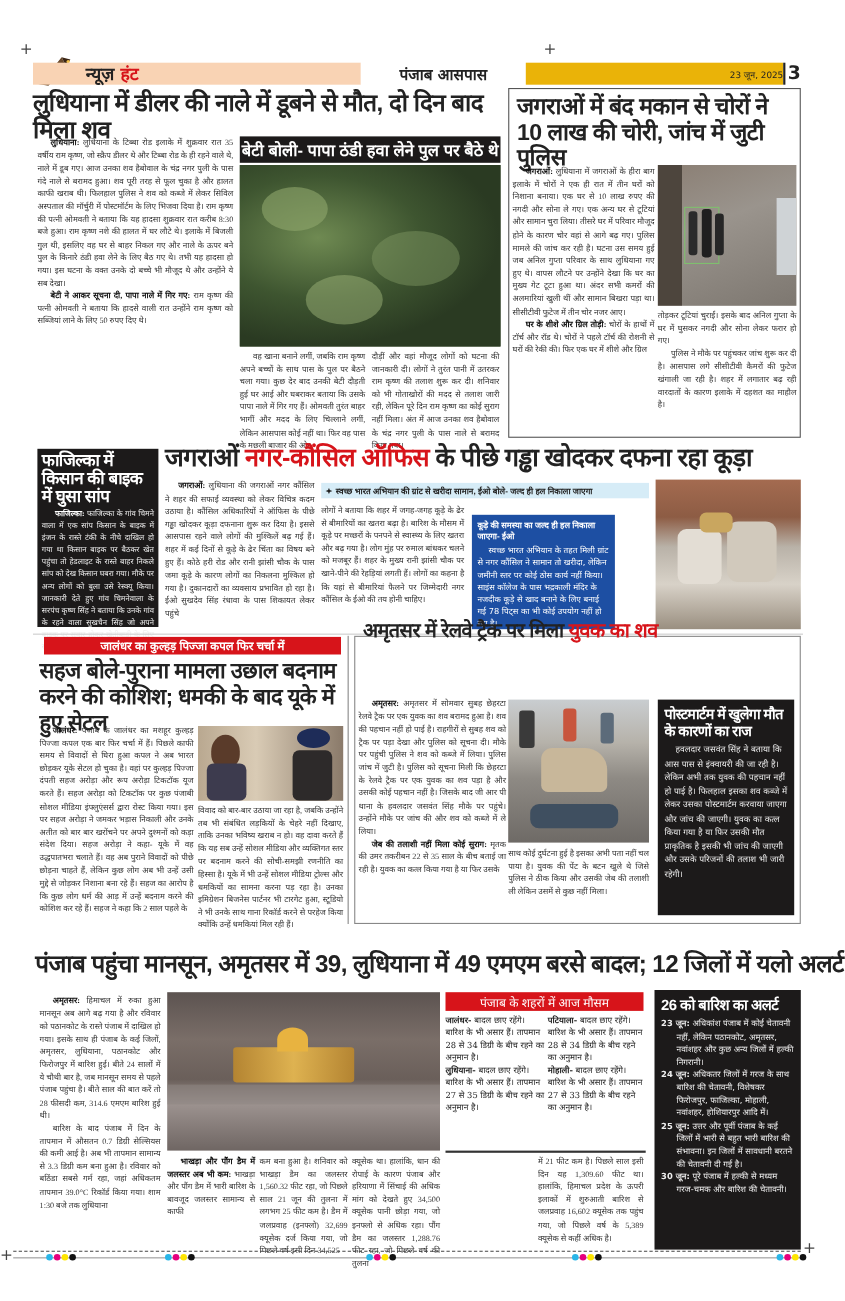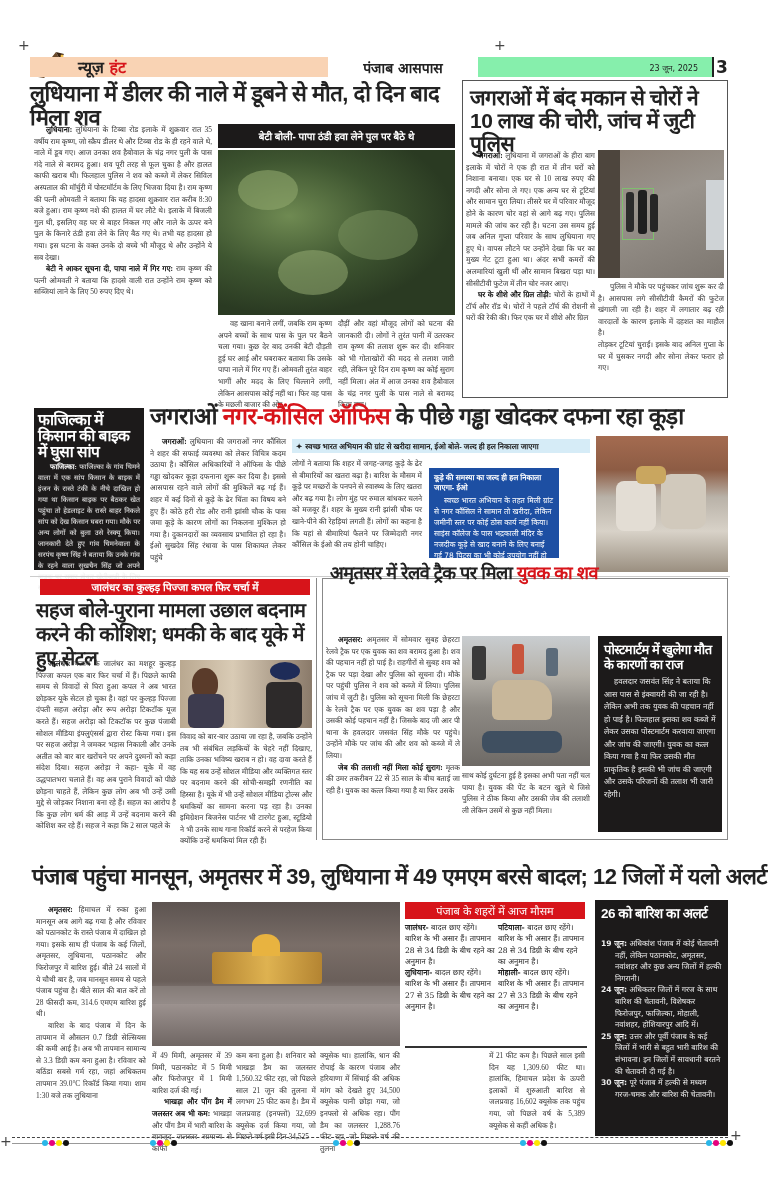--- a/index.html
+++ b/index.html
@@ -2,21 +2,21 @@
 <html><head>
 <meta charset="utf-8">
 <style>
 *{box-sizing:border-box;margin:0;padding:0}
 body{width:768px;height:1183px;background:#fff;font-family:"DejaVu Sans",sans-serif;color:#222;position:relative;overflow:hidden}
 .abs{position:absolute}
 .crop{position:absolute;font-size:14px;color:#444;font-family:"DejaVu Sans",sans-serif;line-height:1}
 .mast{position:absolute;left:30px;top:57px;width:700px;height:20px;display:flex;align-items:stretch}
 .mast .seg1{width:298px;background:#f9d3b4;display:flex;align-items:center;padding-left:48px;font-weight:bold;font-size:16px}
 .mast .seg2{width:150px;display:flex;align-items:center;justify-content:center;font-weight:bold;font-size:14px;background:#fff}
-.mast .seg3{flex:1;background:#86efac;display:flex;align-items:center;justify-content:flex-end;padding-right:14px;font-size:8px}
+.mast .seg3{flex:1;background:#eab308;display:flex;align-items:center;justify-content:flex-end;padding-right:0;font-size:8px}
 .mast .pg{width:18px;display:flex;align-items:center;justify-content:center;font-weight:bold;font-size:17px;border-left:2px solid #222;background:#fff}
 .logo-bird{position:absolute;left:30px;top:48px;width:48px;height:32px}
 .red{color:#d7141a}
 .h1{font-weight:bold;font-family:"Liberation Sans",sans-serif;letter-spacing:-0.5px;line-height:1.1}
 .txt{font-family:Liberation Serif, serif;font-size:7.4px;line-height:11.6px;text-align:justify;color:#333}
 .txt b{color:#111}
 .txt p{text-indent:12px}
 .photo{position:absolute;overflow:hidden}
 .box-border{border:1px solid #555}
 .darkbox{background:#1c1a1a;color:#fff}
@@ -48,21 +48,21 @@
   <div class="seg2">पंजाब आसपास</div>
   <div class="seg3">23 जून, 2025</div>
   <div class="pg">3</div>
 </div>
 
 <div class="abs h1" style="left:30px;top:82px;width:430px;font-size:22px">लुधियाना में डीलर की नाले में डूबने से मौत, दो दिन बाद मिला शव</div>
 <div class="abs txt" style="left:34px;top:124px;width:178px">
   <p><b>लुधियाना:</b> <span>लुधियाना के टिब्बा रोड इलाके में शुक्रवार रात 35 वर्षीय राम कृष्ण, जो स्क्रैप डीलर थे और टिब्बा रोड के ही रहने वाले थे, नाले में डूब गए। आज उनका शव हैबोवाल के चंद्र नगर पुली के पास गंदे नाले से बरामद हुआ। शव पूरी तरह से फूल चुका है और हालत काफी खराब थी। फिलहाल पुलिस ने शव को कब्जे में लेकर सिविल अस्पताल की मॉर्चुरी में पोस्टमॉर्टम के लिए भिजवा दिया है। राम कृष्ण की पत्नी ओमवती ने बताया कि यह हादसा शुक्रवार रात करीब 8:30 बजे हुआ। राम कृष्ण नशे की हालत में घर लौटे थे। इलाके में बिजली गुल थी, इसलिए वह घर से बाहर निकल गए और नाले के ऊपर बने पुल के किनारे ठंडी हवा लेने के लिए बैठ गए थे। तभी यह हादसा हो गया। इस घटना के वक्त उनके दो बच्चे भी मौजूद थे और उन्होंने ये सब देखा।</span></p>
   <p><b>बेटी ने आकर सूचना दी, पापा नाले में गिर गए:</b> <span>राम कृष्ण की पत्नी ओमवती ने बताया कि हादसे वाली रात उन्होंने राम कृष्ण को सब्जियां लाने के लिए 50 रुपए दिए थे।</span></p>
 </div>
-<div class="abs" style="left:218px;top:124px;width:237px;height:24px;background:#1c1a1a;color:#fff;font-weight:bold;font-size:10px;display:flex;align-items:center;justify-content:center;font-family:'Liberation Sans',sans-serif">बेटी बोली- पापा ठंडी हवा लेने पुल पर बैठे थे</div>
+<div class="abs" style="left:218px;top:124px;width:237px;height:24px;background:#1c1a1a;color:#fff;font-weight:bold;font-size:15px;display:flex;align-items:center;justify-content:center;font-family:'Liberation Sans',sans-serif">बेटी बोली- पापा ठंडी हवा लेने पुल पर बैठे थे</div>
 <div class="photo" style="left:218px;top:150px;width:237px;height:165px;background:radial-gradient(ellipse at 30% 40%,#6f8a52 0%,#3e5530 40%,#2a3a22 70%),#3b4d2d">
   <div style="position:absolute;left:20px;top:20px;width:60px;height:40px;background:#8fa76d;border-radius:50%;opacity:.6"></div>
   <div style="position:absolute;left:120px;top:60px;width:80px;height:50px;background:#7c9360;border-radius:50%;opacity:.5"></div>
   <div style="position:absolute;left:60px;top:100px;width:70px;height:45px;background:#9bb178;border-radius:50%;opacity:.5"></div>
 </div>
 <div class="abs txt" style="left:218px;top:318px;width:114px">
     <p>वह खाना बनाने लगीं, जबकि राम कृष्ण अपने बच्चों के साथ पास के पुल पर बैठने चला गया। कुछ देर बाद उनकी बेटी दौड़ती हुई घर आई और घबराकर बताया कि उसके पापा नाले में गिर गए हैं। ओमवती तुरंत बाहर भागीं और मदद के लिए चिल्लाने लगीं, लेकिन आसपास कोई नहीं था। फिर वह पास के मछली बाजार की ओर</p>
   </div>
 <div class="abs txt" style="left:338px;top:318px;width:116px">
     <p style="text-indent:0">दौड़ीं और वहां मौजूद लोगों को घटना की जानकारी दी। लोगों ने तुरंत पानी में उतरकर राम कृष्ण की तलाश शुरू कर दी। शनिवार को भी गोताखोरों की मदद से तलाश जारी रही, लेकिन पूरे दिन राम कृष्ण का कोई सुराग नहीं मिला। अंत में आज उनका शव हैबोवाल के चंद्र नगर पुली के पास नाले से बरामद किया गया।</p>
@@ -76,22 +76,22 @@
 </div>
 <div class="photo" style="left:598px;top:150px;width:126px;height:128px;background:linear-gradient(160deg,#8a7e73 0%,#9a948d 40%,#7d7770 100%)">
   <div style="position:absolute;left:0;top:0;width:22px;height:128px;background:#4d453d"></div>
   <div style="position:absolute;right:0;top:30px;width:18px;height:70px;background:#cfd3d6"></div>
   <div style="position:absolute;left:24px;top:38px;width:32px;height:52px;border:1px solid #7fbf6e"></div>
   <div style="position:absolute;left:28px;top:42px;width:8px;height:40px;background:#2b2b2b;border-radius:3px"></div>
   <div style="position:absolute;left:40px;top:40px;width:9px;height:44px;background:#1f1f1f;border-radius:3px"></div>
   <div style="position:absolute;left:52px;top:44px;width:8px;height:38px;background:#262626;border-radius:3px"></div>
 </div>
 <div class="abs txt" style="left:598px;top:281px;width:126px">
+  <p style="text-indent:0">तोड़कर टूटियां चुराईं। इसके बाद अनिल गुप्ता के घर में घुसकर नगदी और सोना लेकर फरार हो गए।</p>
   <p>पुलिस ने मौके पर पहुंचकर जांच शुरू कर दी है। आसपास लगे सीसीटीवी कैमरों की फुटेज खंगाली जा रही है। शहर में लगातार बढ़ रही वारदातों के कारण इलाके में दहशत का माहौल है।</p>
-  <p style="text-indent:0">तोड़कर टूटियां चुराईं। इसके बाद अनिल गुप्ता के घर में घुसकर नगदी और सोना लेकर फरार हो गए।</p>
 </div>
 
 <div class="abs darkbox" style="left:34px;top:408px;width:110px;height:162px;padding:4px">
   <div class="h1" style="font-size:15.5px;line-height:16px;color:#fff;margin-bottom:2px">फाजिल्का में किसान की बाइक में घुसा सांप</div>
   <div class="txt" style="font-size:7px;line-height:11px">
       <p><b style="color:#fff">फाजिल्का:</b> <span>फाजिल्का के गांव चिमने वाला में एक सांप किसान के बाइक में इंजन के रास्ते टंकी के नीचे दाखिल हो गया था किसान बाइक पर बैठकर खेत पहुंचा तो हेडलाइट के रास्ते बाहर निकले सांप को देख किसान घबरा गया। मौके पर अन्य लोगों को बुला उसे रेस्क्यू किया। जानकारी देते हुए गांव चिमनेवाला के सरपंच कृष्ण सिंह ने बताया कि उनके गांव के रहने वाला सुखचैन सिंह जो अपने बाइक पर सवार होकर खेतीबाड़ी के लिए खेत गया था।</span></p>
     </div>
 </div>
 
 <div class="abs h1" style="left:150px;top:404px;width:580px;font-size:23px;white-space:nowrap">
@@ -102,21 +102,21 @@
 <div class="abs txt" style="left:150px;top:436px;width:136px">
     <p><b>जगराओं:</b> <span>लुधियाना की जगराओं नगर कौंसिल ने शहर की सफाई व्यवस्था को लेकर विचित्र कदम उठाया है। कौंसिल अधिकारियों ने ऑफिस के पीछे गड्ढा खोदकर कूड़ा दफनाना शुरू कर दिया है। इससे आसपास रहने वाले लोगों की मुश्किलें बढ़ गई हैं। शहर में कई दिनों से कूड़े के ढेर चिंता का विषय बने हुए हैं। कोठे हरी रोड और रानी झांसी चौक के पास जमा कूड़े के कारण लोगों का निकलना मुश्किल हो गया है। दुकानदारों का व्यवसाय प्रभावित हो रहा है। ईओ सुखदेव सिंह रंधावा के पास शिकायत लेकर पहुंचे</span></p>
   </div>
 <div class="abs" style="left:292px;top:439px;width:298px;height:14px;background:#d6ecf7;font-size:7.5px;font-weight:bold;display:flex;align-items:center;padding-left:4px;white-space:nowrap;overflow:hidden;font-family:'Liberation Sans',sans-serif">
   <span style="margin-right:3px">✦</span>
     <span>स्वच्छ भारत अभियान की ग्रांट से खरीदा सामान, ईओ बोले- जल्द ही हल निकाला जाएगा</span>
 </div>
 <div class="abs txt" style="left:292px;top:458px;width:130px">
     <p style="text-indent:0">लोगों ने बताया कि शहर में जगह-जगह कूड़े के ढेर से बीमारियों का खतरा बढ़ा है। बारिश के मौसम में कूड़े पर मच्छरों के पनपने से स्वास्थ्य के लिए खतरा और बढ़ गया है। लोग मुंह पर रुमाल बांधकर चलने को मजबूर हैं। शहर के मुख्य रानी झांसी चौक पर खाने-पीने की रेहड़ियां लगती हैं। लोगों का कहना है कि यहां से बीमारियां फैलने पर जिम्मेदारी नगर कौंसिल के ईओ की तय होनी चाहिए।</p>
   </div>
-<div class="abs bluebox" style="left:429px;top:468px;width:130px;height:90px;padding:5px 5px">
+<div class="abs bluebox" style="left:429px;top:468px;width:130px;height:104px;padding:5px 5px">
   <div style="font-weight:bold;font-size:7.5px;line-height:10px;margin-bottom:2px;font-family:'Liberation Sans',sans-serif">कूड़े की समस्या का जल्द ही हल निकाला जाएगा- ईओ</div>
   <div style="font-size:7.5px;line-height:11px;text-indent:10px">स्वच्छ भारत अभियान के तहत मिली ग्रांट से नगर कौंसिल ने सामान तो खरीदा, लेकिन जमीनी स्तर पर कोई ठोस कार्य नहीं किया। साइंस कॉलेज के पास भद्रकाली मंदिर के नजदीक कूड़े से खाद बनाने के लिए बनाई गई 78 पिट्स का भी कोई उपयोग नहीं हो रहा है।</div>
 </div>
 <div class="photo" style="left:596px;top:436px;width:132px;height:136px;background:linear-gradient(180deg,#a46b50 0%,#8d5c44 25%,#b9b2a8 45%,#d8d2c8 70%,#9a8f80 100%)">
   <div style="position:absolute;left:20px;top:45px;width:40px;height:50px;background:#e3ddd4;border-radius:8px"></div>
   <div style="position:absolute;left:65px;top:38px;width:45px;height:55px;background:#d1c9bc;border-radius:10px"></div>
   <div style="position:absolute;left:40px;top:30px;width:30px;height:18px;background:#c9a65f;border-radius:6px"></div>
 </div>
 
 <div class="hr" style="left:30px;top:576px;width:700px;background:#ccc"></div>
@@ -178,31 +178,30 @@
   <div><b>जालंधर-</b> <span>बादल छाए रहेंगे। बारिश के भी असार हैं। तापमान 28 से 34 डिग्री के बीच रहने का अनुमान है।</span></div>
   <div><b>लुधियाना-</b> <span>बादल छाए रहेंगे। बारिश के भी असार हैं। तापमान 27 से 35 डिग्री के बीच रहने का अनुमान है।</span></div>
 </div>
 <div class="abs" style="left:498px;top:922px;width:88px;font-size:7.6px;line-height:11.3px;font-family:'DejaVu Serif',serif">
   <div><b>पटियाला-</b> <span>बादल छाए रहेंगे। बारिश के भी असार हैं। तापमान 28 से 34 डिग्री के बीच रहने का अनुमान है।</span></div>
   <div><b>मोहाली-</b> <span>बादल छाए रहेंगे। बारिश के भी असार हैं। तापमान 27 से 33 डिग्री के बीच रहने का अनुमान है।</span></div>
 </div>
 <div class="hr" style="left:405px;top:1046px;width:182px;background:#333;height:1.5px"></div>
 
 <div class="abs darkbox" style="left:595px;top:900px;width:133px;height:236px;padding:6px 6px">
-  <div class="h1" style="font-size:13.5px;line-height:16px;color:#fff;margin-bottom:16px">26 को बारिश का अलर्ट</div>
+  <div class="h1" style="font-size:13.5px;line-height:16px;color:#fff;margin-bottom:3px">26 को बारिश का अलर्ट</div>
   <div style="font-size:7.6px;line-height:11.6px;color:#eee">
-    <div style="padding-left:14px;text-indent:-14px"><b>19 जून:</b> <span>अधिकांश पंजाब में कोई चेतावनी नहीं, लेकिन पठानकोट, अमृतसर, नवांशहर और कुछ अन्य जिलों में हल्की निगरानी।</span></div>
+    <div style="padding-left:14px;text-indent:-14px"><b>23 जून:</b> <span>अधिकांश पंजाब में कोई चेतावनी नहीं, लेकिन पठानकोट, अमृतसर, नवांशहर और कुछ अन्य जिलों में हल्की निगरानी।</span></div>
     <div style="padding-left:14px;text-indent:-14px"><b>24 जून:</b> <span>अधिकतर जिलों में गरज के साथ बारिश की चेतावनी, विशेषकर फिरोजपुर, फाजिल्का, मोहाली, नवांशहर, होशियारपुर आदि में।</span></div>
     <div style="padding-left:14px;text-indent:-14px"><b>25 जून:</b> <span>उत्तर और पूर्वी पंजाब के कई जिलों में भारी से बहुत भारी बारिश की संभावना। इन जिलों में सावधानी बरतने की चेतावनी दी गई है।</span></div>
     <div style="padding-left:14px;text-indent:-14px"><b>30 जून:</b> <span>पूरे पंजाब में हल्की से मध्यम गरज-चमक और बारिश की चेतावनी।</span></div>
   </div>
 </div>
 
 <div class="abs txt" style="left:152px;top:1050px;width:80px">
-  <p style="text-indent:0">में 49 मिमी, अमृतसर में 39 मिमी, पठानकोट में 5 मिमी और फिरोजपुर में 1 मिमी बारिश दर्ज की गई।</p>
   <p><b>भाखड़ा और पौंग डैम में जलस्तर अब भी कम:</b> <span>भाखड़ा और पौंग डैम में भारी बारिश के बावजूद जलस्तर सामान्य से काफी</span></p>
 </div>
 <div class="abs txt" style="left:236px;top:1050px;width:80px">
     <p style="text-indent:0">कम बना हुआ है। शनिवार को भाखड़ा डैम का जलस्तर 1,560.32 फीट रहा, जो पिछले साल 21 जून की तुलना में लगभग 25 फीट कम है। डैम में जलप्रवाह (इनफ्लो) 32,699 क्यूसेक दर्ज किया गया, जो पिछले वर्ष इसी दिन 34,525</p>
   </div>
 <div class="abs txt" style="left:320px;top:1050px;width:80px">
     <p style="text-indent:0">क्यूसेक था। हालांकि, धान की रोपाई के कारण पंजाब और हरियाणा में सिंचाई की अधिक मांग को देखते हुए 34,500 क्यूसेक पानी छोड़ा गया, जो इनफ्लो से अधिक रहा। पौंग डैम का जलस्तर 1,288.76 फीट रहा, जो पिछले वर्ष की तुलना</p>
   </div>
 
 <div class="abs txt" style="left:489px;top:1050px;width:96px">

